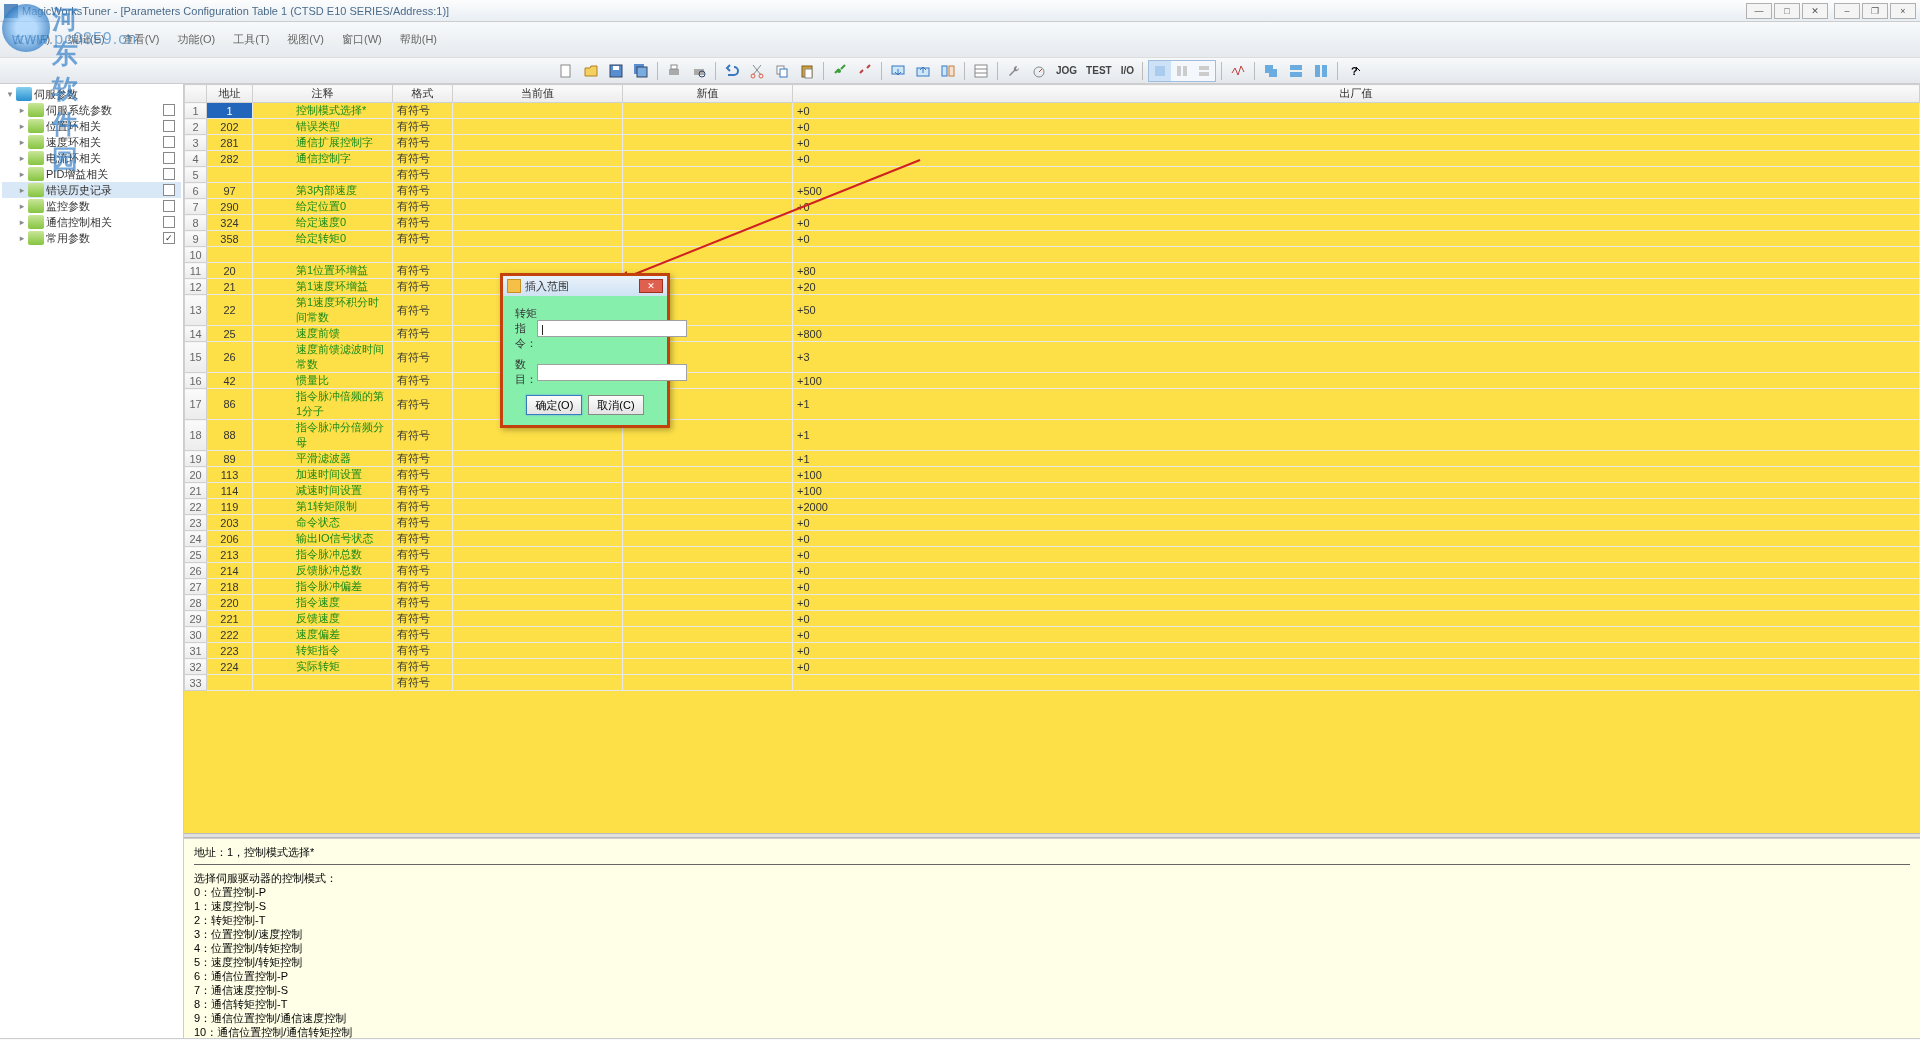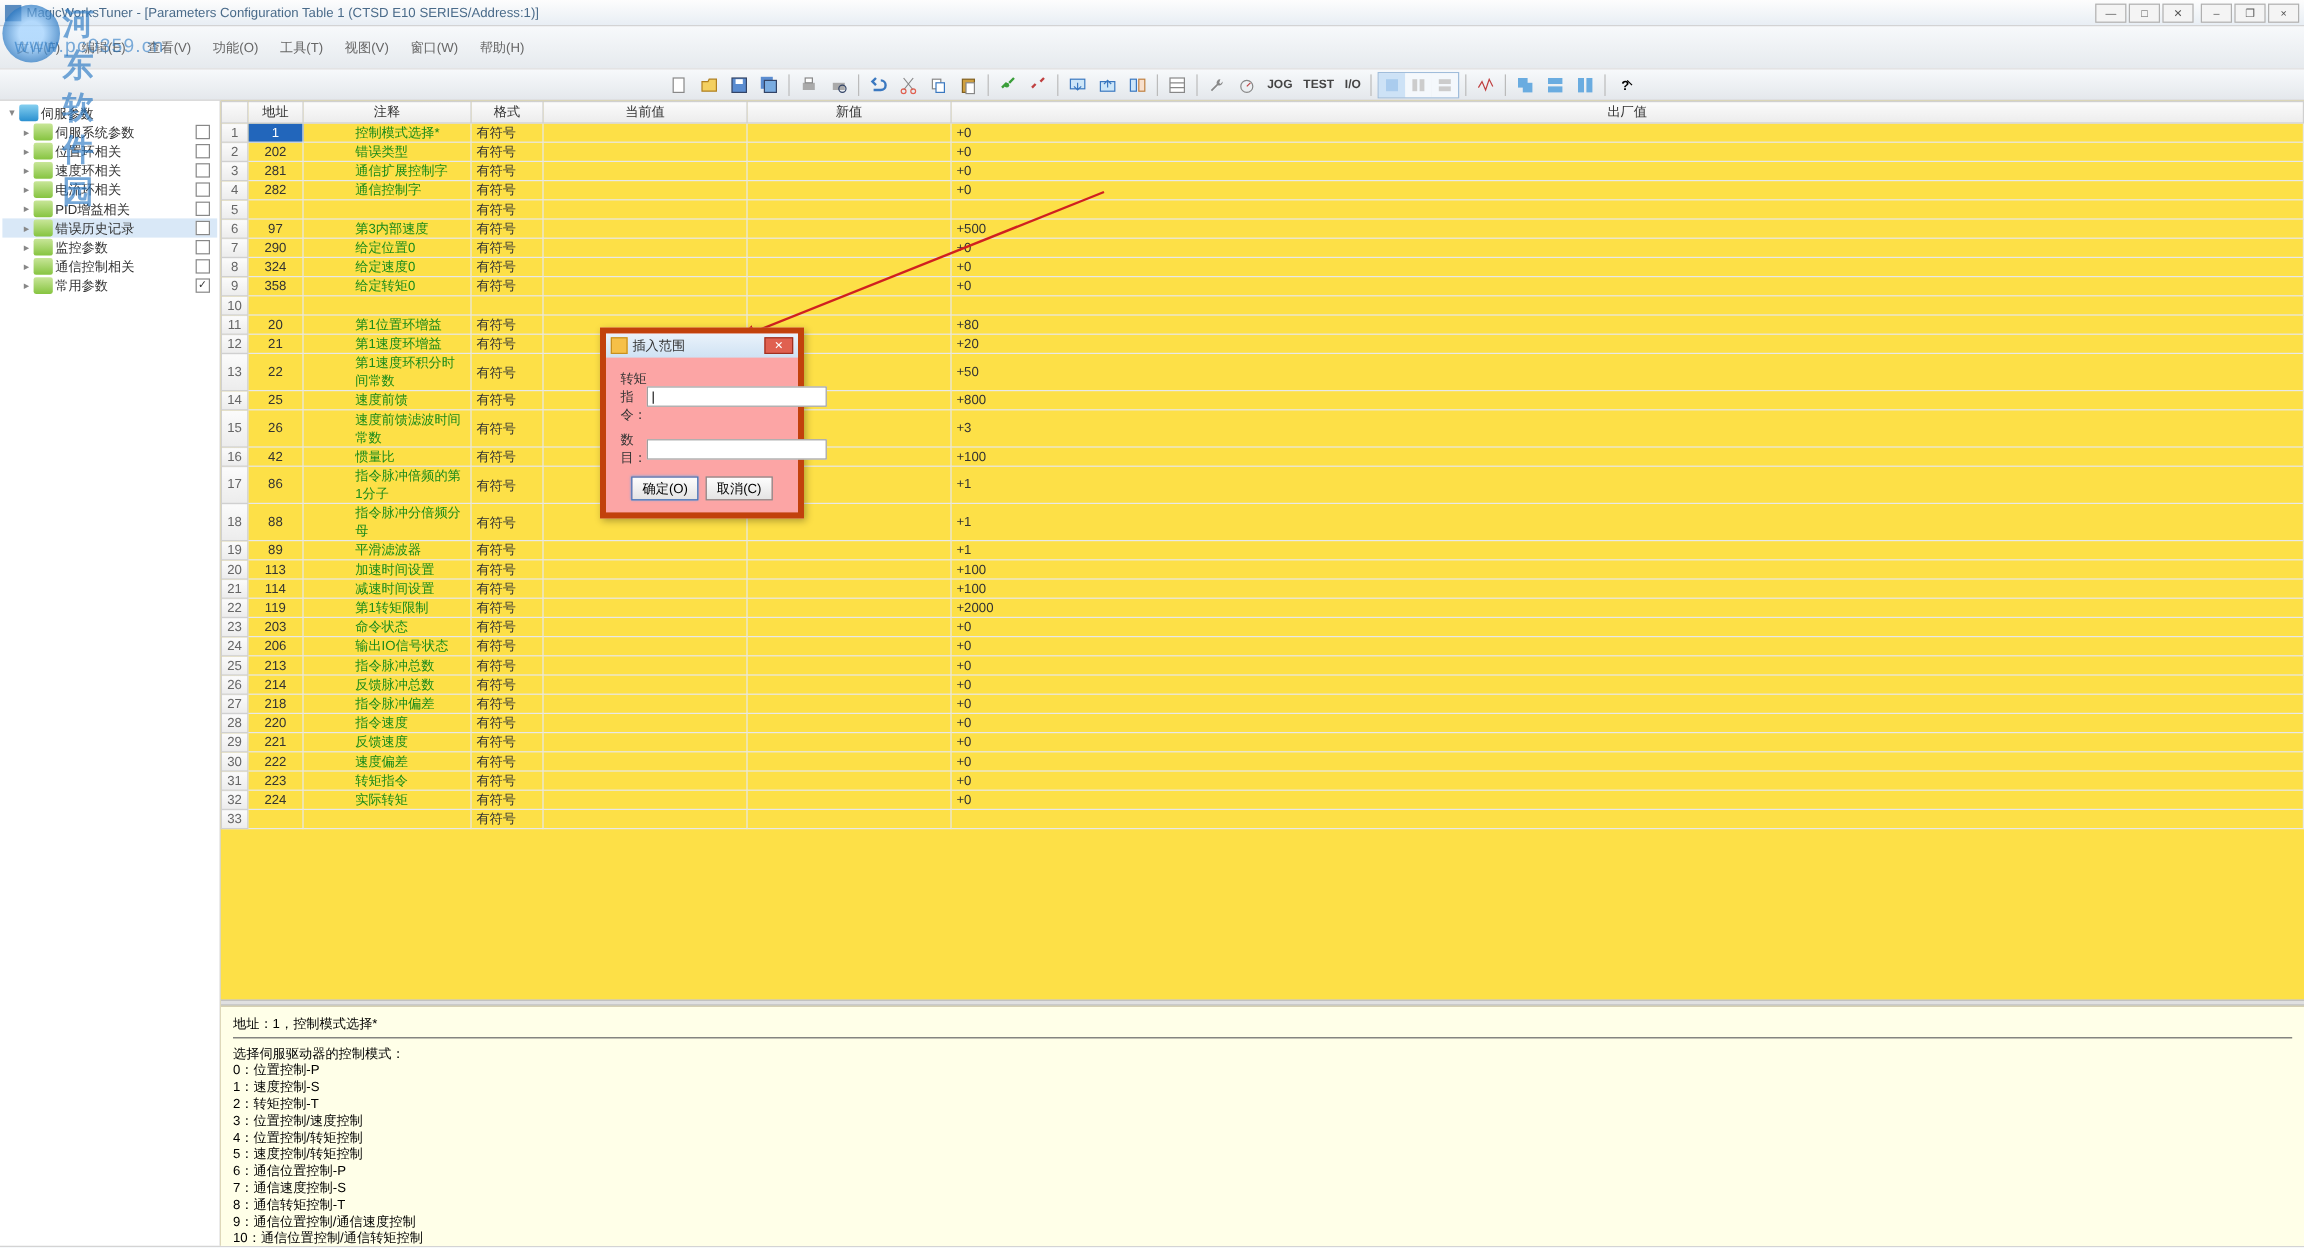--- a/index.html
+++ b/index.html
@@ -47,21 +47,21 @@
 table.grid td.cur { }
 table.grid td.newv { }
 table.grid td.def { }
 .splitter-h { height:5px; background:#e0e0e0; border-top:1px solid #bbb; border-bottom:1px solid #bbb; cursor:row-resize; }
 .info-panel { height:200px; background:#ffffe8; border-top:1px solid #ccc; padding:6px 10px; overflow:auto; }
 .info-panel .hdr { font-size:11px; color:#000; padding-bottom:4px; border-bottom:1px solid #666; margin-bottom:6px; }
 .info-panel .line { font-size:11px; color:#000; line-height:14px; }
 .statusbar { height:18px; background:linear-gradient(#f7f9fb,#e4e8ec); border-top:1px solid #ccc; display:flex; align-items:center; justify-content:flex-end; padding:0 8px; gap:10px; }
 .status-item { display:flex; align-items:center; gap:4px; padding:0 10px; }
 .lamp { width:10px; height:10px; border-radius:50%; background:#888; border:1px solid #666; }
-.dialog { position:absolute; left:500px; top:273px; width:170px; background:#fca5a5; border:5px solid #c2410c; box-shadow:2px 2px 6px rgba(0,0,0,0.3); z-index:100; }
+.dialog { position:absolute; left:500px; top:273px; width:170px; background:#86efac; border:3px solid #c2410c; box-shadow:2px 2px 6px rgba(0,0,0,0.3); z-index:100; }
 .dialog .dtitle { background:linear-gradient(#eaf2fb,#cfe2f3); height:20px; display:flex; align-items:center; padding:0 4px; font-size:11px; color:#333; }
 .dialog .dtitle .dico { width:14px; height:14px; margin-right:4px; background:#f6c048; border:1px solid #c89020; }
 .dialog .dtitle .dclose { margin-left:auto; width:24px; height:14px; background:#e06050; border:1px solid #a03020; color:#fff; display:flex; align-items:center; justify-content:center; font-size:9px; }
 .dialog .dbody { padding:10px 12px; }
 .dialog .drow { display:flex; align-items:center; margin-bottom:6px; }
 .dialog .drow label { width:54px; font-size:11px; color:#333; }
 .dialog .drow input { flex:1; height:17px; border:1px solid #a0a0a0; background:#fff; padding:0 3px; font-size:11px; }
 .dialog .dbtns { display:flex; justify-content:center; gap:6px; margin-top:8px; }
 .dialog .dbtns button { height:20px; padding:0 8px; border:1px solid #888; background:linear-gradient(#fdfdfd,#e4e4e4); font-size:11px; }
 .dialog .dbtns button.focus { border:1px solid #3a78c0; box-shadow:0 0 2px #6aa8e8; }

